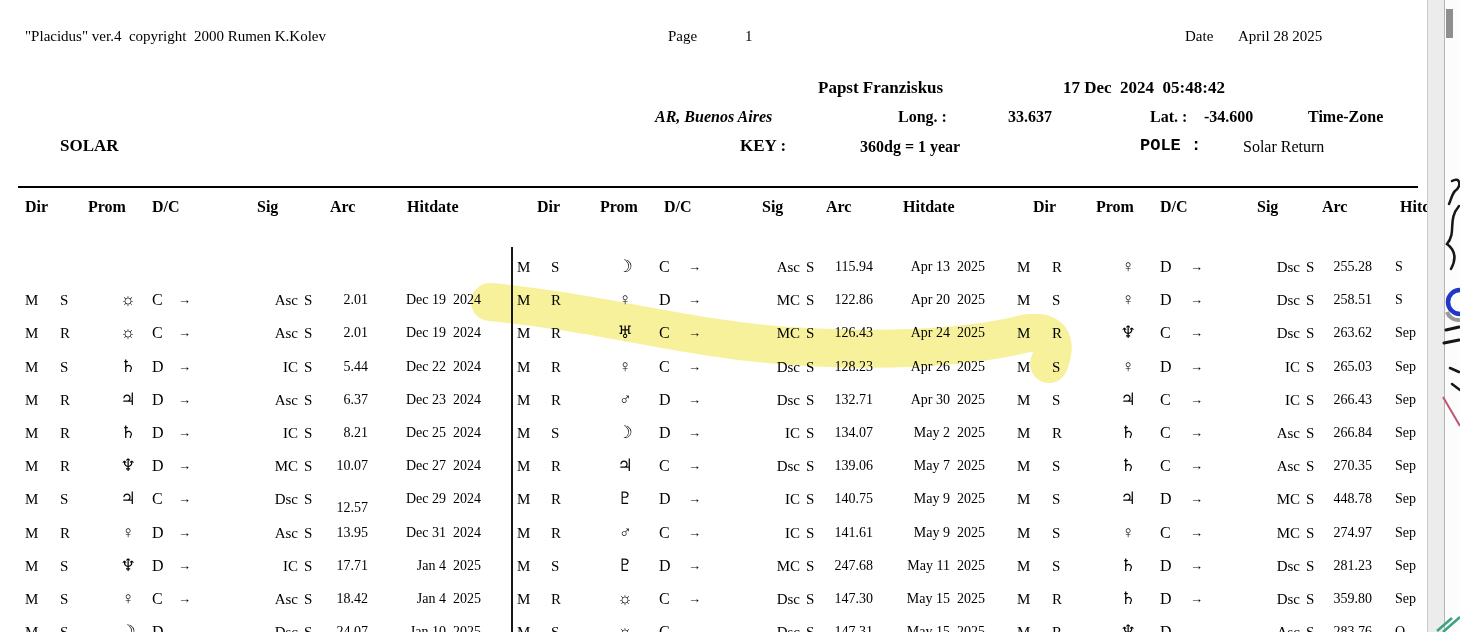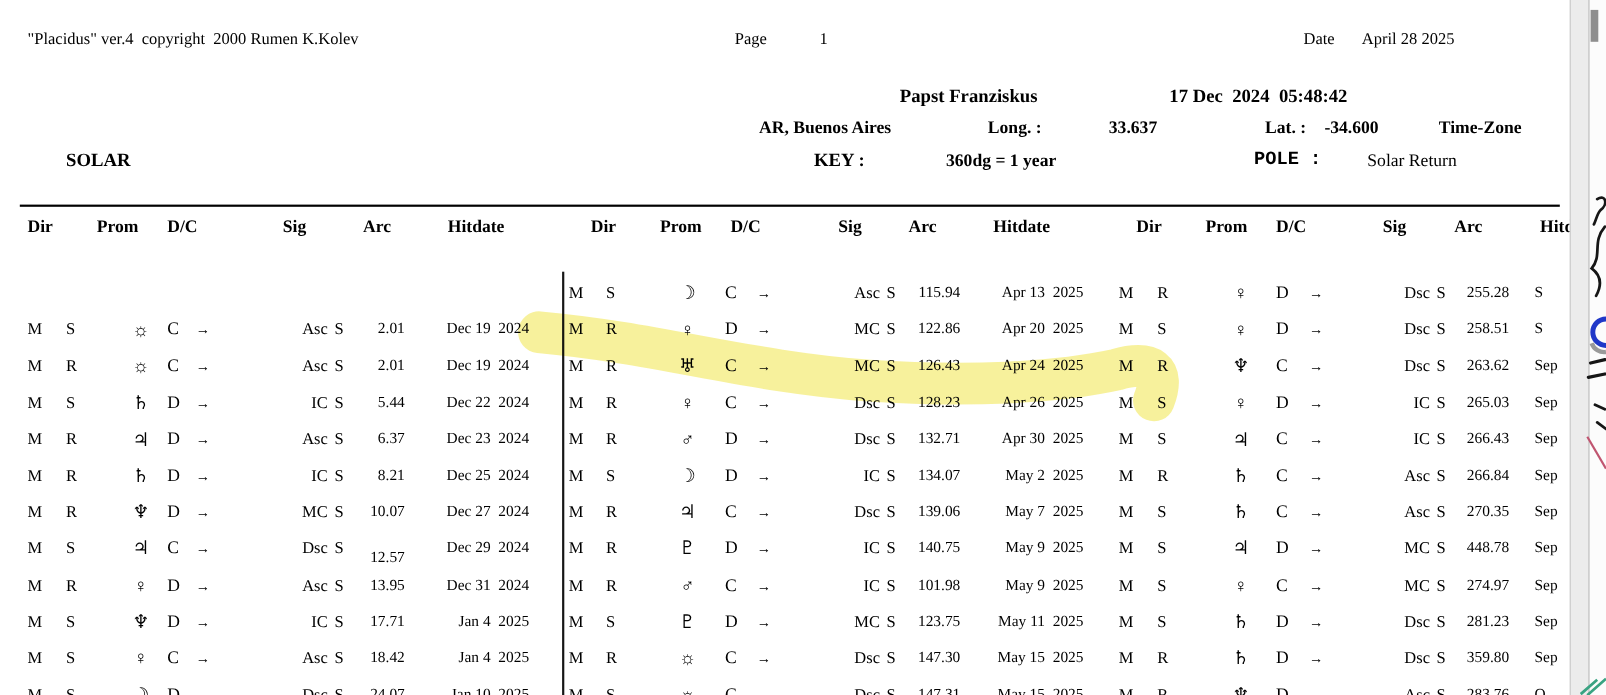--- a/index.html
+++ b/index.html
@@ -31,21 +31,21 @@
 
   <span class="t" style="left:25px;top:26px;">"Placidus" ver.4  copyright  2000 Rumen K.Kolev</span>
   <span class="t" style="left:668px;top:26px;">Page</span>
   <span class="t" style="left:745px;top:26px;">1</span>
   <span class="t" style="left:1185px;top:26px;">Date</span>
   <span class="t" style="left:1238px;top:26px;">April 28 2025</span>
 
   <span class="t b f17" style="left:818px;top:78px;">Papst Franziskus</span>
   <span class="t b f17" style="left:1063px;top:78px;">17 Dec  2024  05:48:42</span>
 
-  <span class="t b f16" style="left:690px;top:107px;">AR, Buenos Aires</span>
+  <span class="t b f16" style="left:655px;top:107px;font-style:italic;">AR, Buenos Aires</span>
   <span class="t b f16" style="left:898px;top:107px;">Long. :</span>
   <span class="t b f16" style="left:1008px;top:107px;">33.637</span>
   <span class="t b f16" style="left:1150px;top:107px;">Lat. :</span>
   <span class="t b f16" style="left:1204px;top:107px;">-34.600</span>
   <span class="t b f16" style="left:1308px;top:107px;">Time-Zone</span>
 
   <span class="t b f17" style="left:60px;top:136px;">SOLAR</span>
   <span class="t b f17" style="left:740px;top:136px;">KEY :</span>
   <span class="t b f16" style="left:860px;top:137px;">360dg = 1 year</span>
   <span class="t b f17" style="left:1140px;top:136px;font-family:Liberation Mono, monospace;">POLE :</span>
@@ -244,30 +244,30 @@
       <span class="c" style="left: 806px; top: 488.4px;">S</span>
       <span class="c right" style="left: 811px; top: 488.4px; width: 62px; font-size: 14px;">140.75</span>
       <span class="c right" style="left: 865px; top: 488.4px; width: 120px; font-size: 14px;">May 9  2025</span>
       <span class="c" style="left: 517px; top: 521.6px;">M</span>
       <span class="c" style="left: 551px; top: 521.6px;">R</span>
       <span class="c center glyph" style="left: 613px; top: 521.6px; width: 24px;">♂</span>
       <span class="c" style="left: 659px; top: 521.6px; font-size: 16px;">C</span>
       <span class="c arrow" style="left: 688px; top: 521.6px;">→</span>
       <span class="c right" style="left: 736px; top: 521.6px; width: 64px;">IC</span>
       <span class="c" style="left: 806px; top: 521.6px;">S</span>
-      <span class="c right" style="left: 811px; top: 521.6px; width: 62px; font-size: 14px;">101.98</span>
+      <span class="c right" style="left: 811px; top: 521.6px; width: 62px; font-size: 14px;">141.61</span>
       <span class="c right" style="left: 865px; top: 521.6px; width: 120px; font-size: 14px;">May 9  2025</span>
       <span class="c" style="left: 517px; top: 554.8px;">M</span>
       <span class="c" style="left: 551px; top: 554.8px;">S</span>
       <span class="c center glyph" style="left: 613px; top: 554.8px; width: 24px;">♇</span>
       <span class="c" style="left: 659px; top: 554.8px; font-size: 16px;">D</span>
       <span class="c arrow" style="left: 688px; top: 554.8px;">→</span>
       <span class="c right" style="left: 736px; top: 554.8px; width: 64px;">MC</span>
       <span class="c" style="left: 806px; top: 554.8px;">S</span>
-      <span class="c right" style="left: 811px; top: 554.8px; width: 62px; font-size: 14px;">123.75</span>
+      <span class="c right" style="left: 811px; top: 554.8px; width: 62px; font-size: 14px;">247.68</span>
       <span class="c right" style="left: 865px; top: 554.8px; width: 120px; font-size: 14px;">May 11  2025</span>
       <span class="c" style="left: 517px; top: 588px;">M</span>
       <span class="c" style="left: 551px; top: 588px;">R</span>
       <span class="c center glyph" style="left: 613px; top: 588px; width: 24px;">☼</span>
       <span class="c" style="left: 659px; top: 588px; font-size: 16px;">C</span>
       <span class="c arrow" style="left: 688px; top: 588px;">→</span>
       <span class="c right" style="left: 736px; top: 588px; width: 64px;">Dsc</span>
       <span class="c" style="left: 806px; top: 588px;">S</span>
       <span class="c right" style="left: 811px; top: 588px; width: 62px; font-size: 14px;">147.30</span>
       <span class="c right" style="left: 865px; top: 588px; width: 120px; font-size: 14px;">May 15  2025</span>

